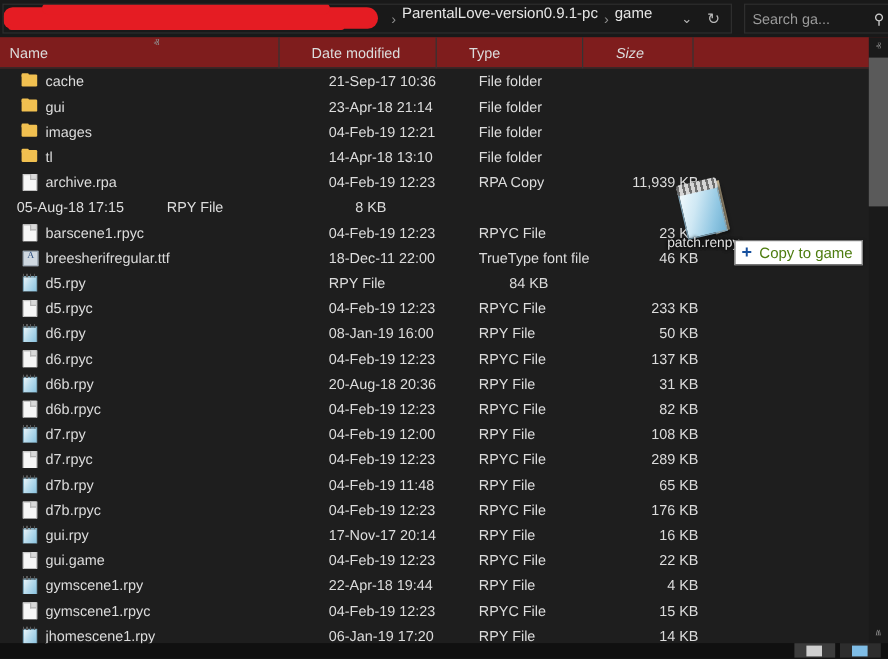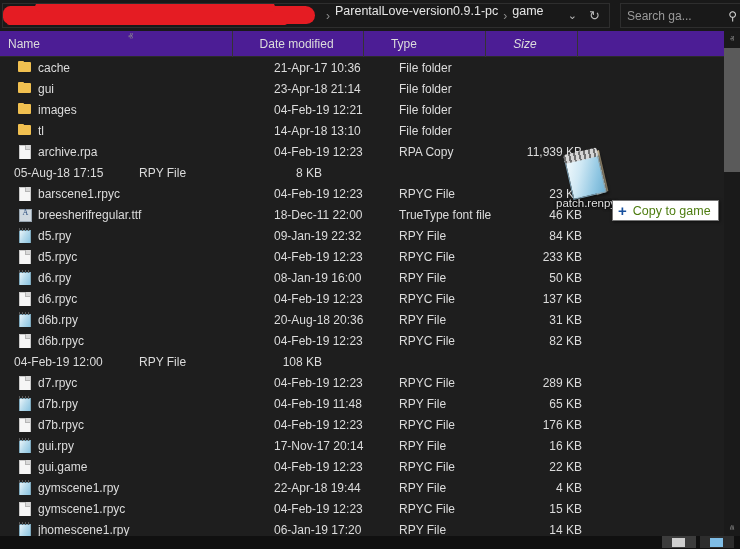--- a/index.html
+++ b/index.html
@@ -52,21 +52,21 @@
     position: absolute; left: 620px; top: 3px; width: 124px; height: 25px;
     border: 1px solid #2e2e2e; background: #191919;
     display: flex; align-items: center; padding: 0 6px;
   }
   .searchbox .ph { color: #9a9a9a; font-size: 12px; flex: 1; }
   .searchbox .mag { color: #cfcfcf; font-size: 12px; }
 
   
   .colhead {
     position: absolute; left: 0; top: 31px; width: 740px; height: 26px;
-    background: #4c1d95; border-bottom: 1px solid #2b2b2b;
+    background: #7f1d1d; border-bottom: 1px solid #2b2b2b;
     display: flex; align-items: center; gap: 19px;
   }
   .ch {
     position: relative; height: 26px; display: flex; align-items: center;
     color: #dcdcdc; font-size: 12px; padding-left: 8px;
     border-right: 1px solid #343434;
   }
   .ch.name { width: 260px; }
   .ch.date { width: 125px; }
   .ch.type { width: 115px; }
@@ -248,21 +248,21 @@
     </div>
     <div class="ch blank"></div>
   </div>
 
   <div class="list" id="file-list">
       <div class="row">
         <div class="cell c-name">
           <span class="ic folder"></span>
           <span>cache</span>
         </div>
-        <div class="cell c-date">21-Apr-17 10:36</div>
+        <div class="cell c-date">21-Sep-17 10:36</div>
         <div class="cell c-type">File folder</div>
         <div class="cell c-size"></div>
       </div>
       <div class="row">
         <div class="cell c-name">
           <span class="ic folder"></span>
           <span>gui</span>
         </div>
         <div class="cell c-date">23-Apr-18 21:14</div>
         <div class="cell c-type">File folder</div>
@@ -316,21 +316,20 @@
         </div>
         <div class="cell c-date">18-Dec-11 22:00</div>
         <div class="cell c-type">TrueType font file</div>
         <div class="cell c-size">46 KB</div>
       </div>
       <div class="row">
         <div class="cell c-name">
           <span class="ic notepad"></span>
           <span>d5.rpy</span>
         </div>
-        <div class="cell c-date">09-Jan-19 22:32</div>
         <div class="cell c-type">RPY File</div>
         <div class="cell c-size">84 KB</div>
       </div>
       <div class="row">
         <div class="cell c-name">
           <span class="ic page"></span>
           <span>d5.rpyc</span>
         </div>
         <div class="cell c-date">04-Feb-19 12:23</div>
         <div class="cell c-type">RPYC File</div>
@@ -366,20 +365,24 @@
       <div class="row">
         <div class="cell c-name">
           <span class="ic page"></span>
           <span>d6b.rpyc</span>
         </div>
         <div class="cell c-date">04-Feb-19 12:23</div>
         <div class="cell c-type">RPYC File</div>
         <div class="cell c-size">82 KB</div>
       </div>
       <div class="row">
+        <div class="cell c-name">
+          <span class="ic notepad"></span>
+          <span>d7.rpy</span>
+        </div>
         <div class="cell c-date">04-Feb-19 12:00</div>
         <div class="cell c-type">RPY File</div>
         <div class="cell c-size">108 KB</div>
       </div>
       <div class="row">
         <div class="cell c-name">
           <span class="ic page"></span>
           <span>d7.rpyc</span>
         </div>
         <div class="cell c-date">04-Feb-19 12:23</div>

